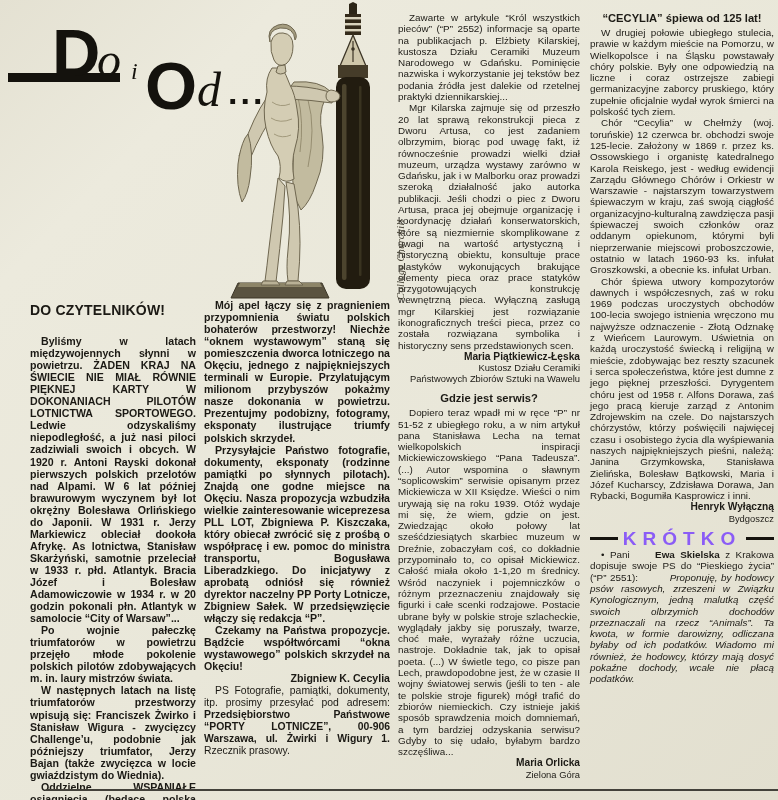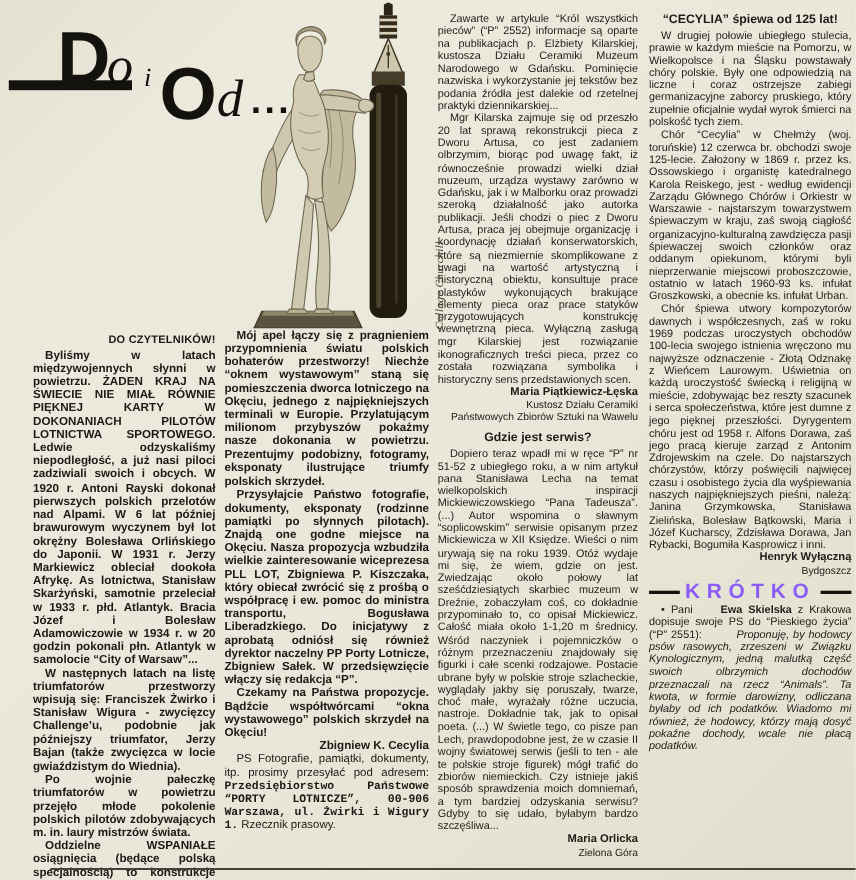--- a/index.html
+++ b/index.html
@@ -32,24 +32,24 @@
     writing-mode:vertical-rl; transform:rotate(180deg);
     font-family:"Liberation Serif",serif; font-style:italic;
     font-size:10px; color:#454133; letter-spacing:.5px;
   }
 
   
   .col { position:absolute; text-align:justify; }
   .col p { margin:0; text-indent:11px; }
   .col1 { left:30px;  top:304px; width:166px; font-weight:700; font-size:10.6px; line-height:12.05px; color:#1b1914; }
   .col2 { left:204px; top:299px; width:186px; font-weight:700; font-size:10.6px; line-height:12.05px; color:#1b1914; }
-  .h-readers { text-align:right; font-size:10px; letter-spacing:.2px; margin-bottom:1px; text-indent:0 !important; }
+  .h-readers { text-align:left; font-size:14px; letter-spacing:.2px; margin-bottom:19px; text-indent:0 !important; }
   .sig-right { text-align:right; font-weight:700; margin-top:3px; text-indent:0 !important; }
   .ps-block { font-weight:400; margin-top:5px; font-size:10.4px; }
-  .ps-block .addr { font-weight:700;font-family:Liberation Mono, monospace; }
+  .ps-block .addr { font-weight:700; }
 
   .col3 { left:398px; top:12px; width:182px; font-size:9.9px; line-height:11.3px; }
   .col4 { left:590px; top:12px; width:184px; font-size:9.9px; line-height:11.3px; }
   .h-small { text-align:center; font-weight:700; font-size:11.2px; line-height:13px; text-indent:0 !important; margin-bottom:2px; }
   .byline { text-align:right; font-weight:700; font-size:10.2px; margin-top:5px; text-indent:0 !important; }
   .byrole { text-align:right; font-weight:400; font-size:9.4px; line-height:11px; text-indent:0 !important; }
   .gap { height:8px; }
 
   
   .krotko-head { display:flex; align-items:center; gap:5px; margin:9px 0 5px; }
@@ -119,22 +119,22 @@
         <path d="M35 279 l14 0 3 4 -19 0 Z" fill="#b9b196"></path>
         <path d="M59 279 l12 0 4 4 -18 0 Z" fill="#b9b196"></path>
       </g>
     </svg>
     <figcaption class="collage-caption">Collage Churchill</figcaption>
   </figure>
 
   <section class="col col1">
     <h2 class="h-readers">DO CZYTELNIKÓW!</h2>
     <p>Byliśmy w latach międzywojennych słynni w powietrzu. ŻADEN KRAJ NA ŚWIECIE NIE MIAŁ RÓWNIE PIĘKNEJ KARTY W DOKONANIACH PILOTÓW LOTNICTWA SPORTOWEGO. Ledwie odzyskaliśmy niepodległość, a już nasi piloci zadziwiali swoich i obcych. W 1920 r. Antoni Rayski dokonał pierwszych polskich przelotów nad Alpami. W 6 lat później brawurowym wyczynem był lot okrężny Bolesława Orlińskiego do Japonii. W 1931 r. Jerzy Markiewicz obleciał dookoła Afrykę. As lotnictwa, Stanisław Skarżyński, samotnie przeleciał w 1933 r. płd. Atlantyk. Bracia Józef i Bolesław Adamowiczowie w 1934 r. w 20 godzin pokonali płn. Atlantyk w samolocie “City of Warsaw”...</p>
+    <p>Po wojnie pałeczkę triumfatorów w powietrzu przejęło młode pokolenie polskich pilotów zdobywających m. in. laury mistrzów świata.</p>
     <p>W następnych latach na listę triumfatorów przestworzy wpisują się: Franciszek Żwirko i Stanisław Wigura - zwycięzcy Challenge’u, podobnie jak późniejszy triumfator, Jerzy Bajan (także zwycięzca w locie gwiaździstym do Wiednia).</p>
-    <p>Po wojnie pałeczkę triumfatorów w powietrzu przejęło młode pokolenie polskich pilotów zdobywających m. in. laury mistrzów świata.</p>
     <p>Oddzielne WSPANIAŁE osiągnięcia (będące polską specjalnością) to konstrukcje zwycięskich, sławnych maszyn: RWD 6, RWD 9, RWD 13.</p>
   </section>
 
   <section class="col col2">
     <p>Mój apel łączy się z pragnieniem przypomnienia światu polskich bohaterów przestworzy! Niechże “oknem wystawowym” staną się pomieszczenia dworca lotniczego na Okęciu, jednego z najpiękniejszych terminali w Europie. Przylatującym milionom przybyszów pokażmy nasze dokonania w powietrzu. Prezentujmy podobizny, fotogramy, eksponaty ilustrujące triumfy polskich skrzydeł.</p>
     <p>Przysyłajcie Państwo fotografie, dokumenty, eksponaty (rodzinne pamiątki po słynnych pilotach). Znajdą one godne miejsce na Okęciu. Nasza propozycja wzbudziła wielkie zainteresowanie wiceprezesa PLL LOT, Zbigniewa P. Kiszczaka, który obiecał zwrócić się z prośbą o współpracę i ew. pomoc do ministra transportu, Bogusława Liberadzkiego. Do inicjatywy z aprobatą odniósł się również dyrektor naczelny PP Porty Lotnicze, Zbigniew Sałek. W przedsięwzięcie włączy się redakcja “P”.</p>
     <p>Czekamy na Państwa propozycje. Bądźcie współtwórcami “okna wystawowego” polskich skrzydeł na Okęciu!</p>
     <p class="sig-right">Zbigniew K. Cecylia</p>
     <p class="ps-block"><span>PS Fotografie, pamiątki, dokumenty, itp. prosimy przesyłać pod adresem: </span><span class="addr">Przedsiębiorstwo Państwowe “PORTY LOTNICZE”, 00-906 Warszawa, ul. Żwirki i Wigury 1.</span><span> Rzecznik prasowy.</span></p>
   </section>

